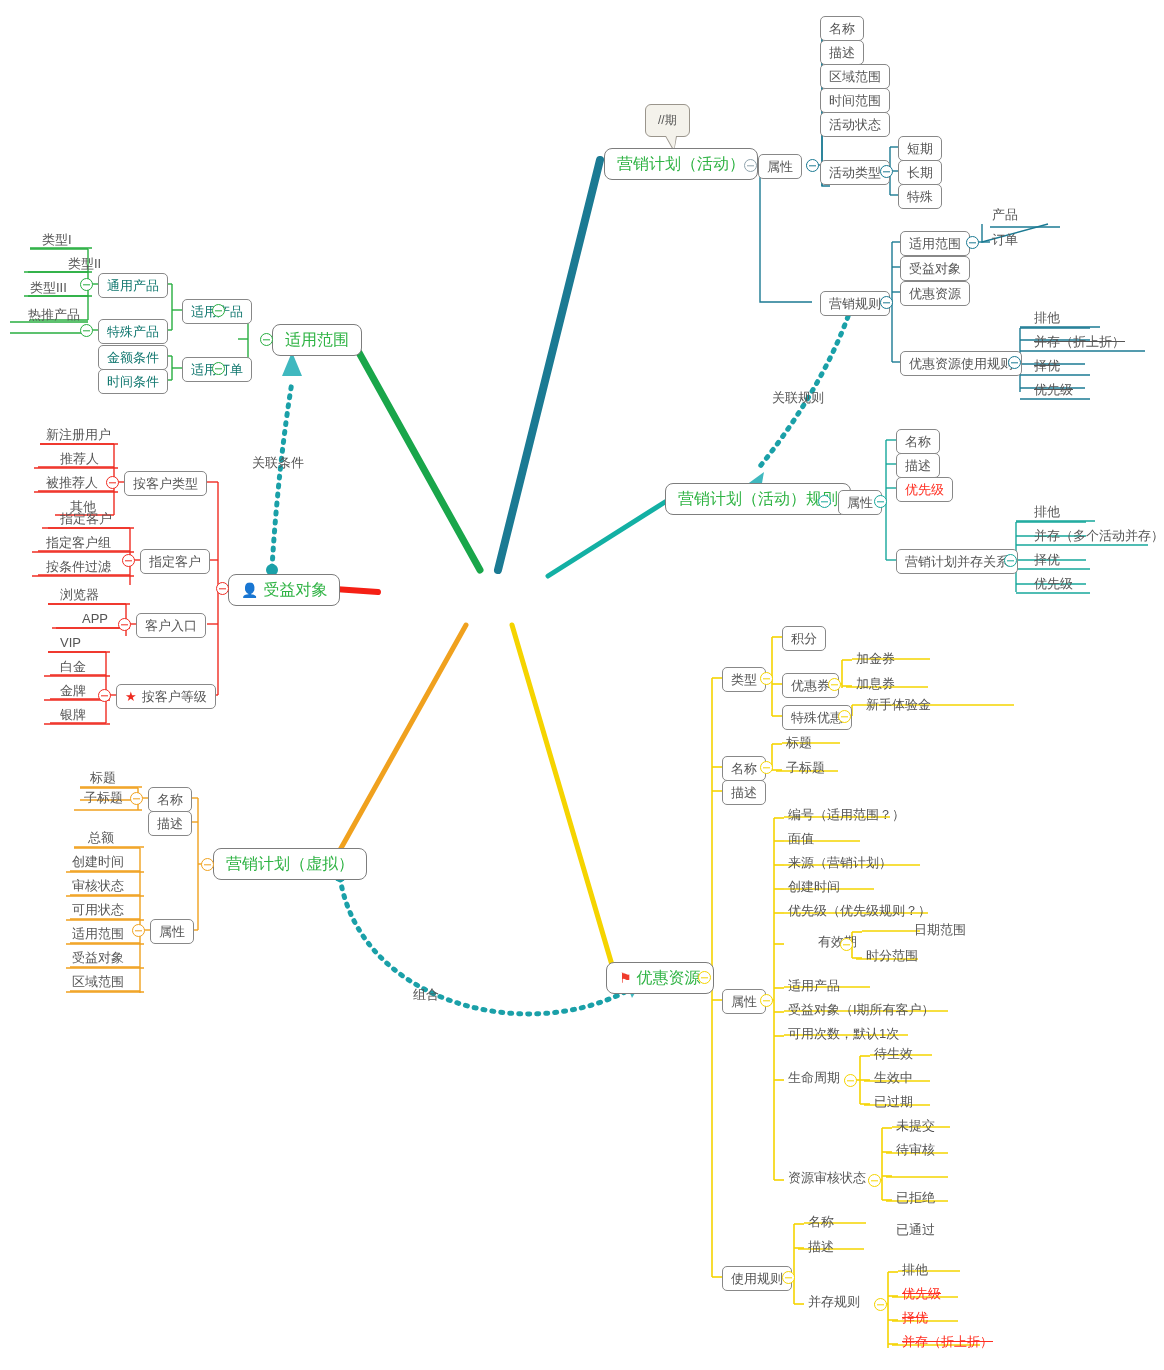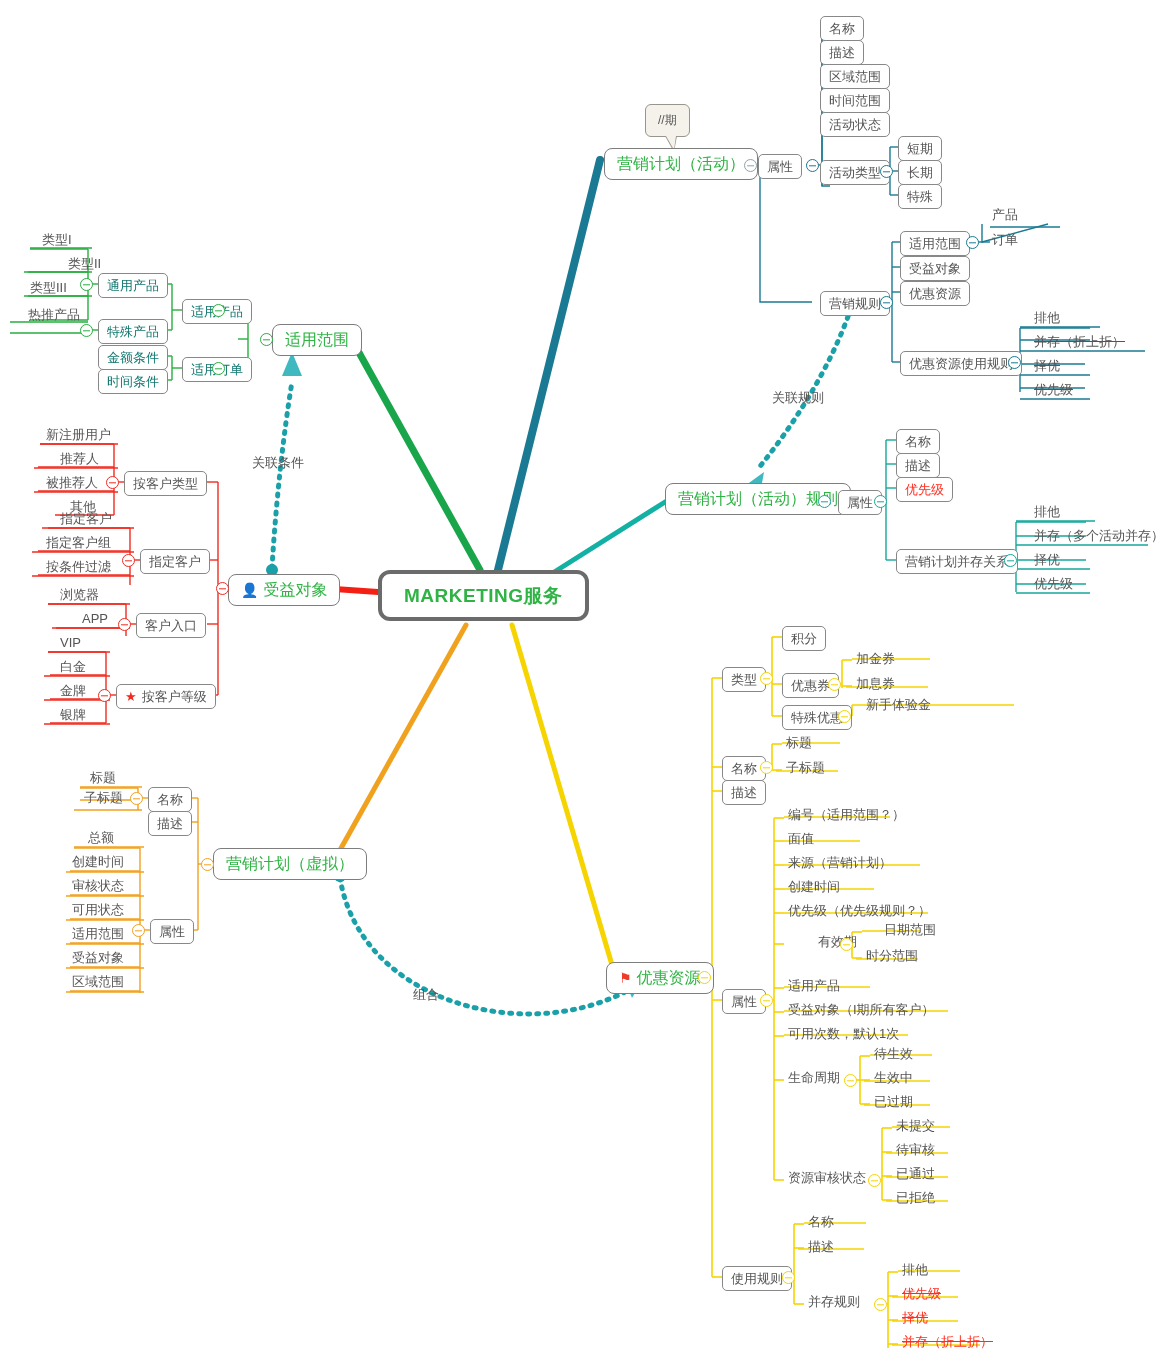--- a/index.html
+++ b/index.html
@@ -434,23 +434,20 @@
       <path d="M888,1296 L898,1296"></path>
       <path d="M888,1320 L898,1320"></path>
       <path d="M888,1344 L898,1344"></path>
       <path d="M898,1271 L960,1271"></path>
       <path d="M892,1297 L958,1297"></path>
       <path d="M892,1321 L958,1321"></path>
       <path d="M892,1345 L980,1345"></path>
     </g>
   </svg>
 
-  <div class="node root" style="left:378px;top:570px;">
-    <span>MARKETING服务</span>
-  </div>
 
   <div class="callout" style="left:645px;top:104px;">
     <span>//期</span>
   </div>
 
   <div class="node lvl1" style="left:604px;top:148px;">
     <span>营销计划（活动）</span>
   </div>
   <div class="toggle tg-gray" style="left:744px;top:159px;"></div>
 
@@ -779,21 +776,21 @@
   <div class="node plain" style="left:784px;top:878px;">
     <span>创建时间</span>
     </div>
   <div class="node plain" style="left:784px;top:902px;">
     <span>优先级（优先级规则？）</span>
     </div>
   <div class="node plain" style="left:782px;top:933px;margin-left:32px;">
     <span>有效期</span>
     </div>
   <div class="toggle tg-yellow" style="left:840px;top:938px;"></div>
-  <div class="node plain" style="left:880px;top:921px;justify-content:center;">
+  <div class="node plain" style="left:910px;top:921px;justify-content:center;">
     <span>日期范围</span>
     </div>
   <div class="node plain" style="left:862px;top:947px;">
     <span>时分范围</span>
     </div>
   <div class="node plain" style="left:784px;top:977px;">
     <span>适用产品</span>
     </div>
   <div class="node plain" style="left:784px;top:1001px;">
     <span>受益对象（I期所有客户）</span>
@@ -817,21 +814,21 @@
   <div class="node plain" style="left:784px;top:1169px;">
     <span>资源审核状态</span>
     </div>
   <div class="toggle tg-yellow" style="left:868px;top:1174px;"></div>
   <div class="node plain" style="left:892px;top:1117px;">
     <span>未提交</span>
     </div>
   <div class="node plain" style="left:892px;top:1141px;">
     <span>待审核</span>
     </div>
-  <div class="node plain" style="left:892px;top:1165px;align-items:flex-end;">
+  <div class="node plain" style="left:892px;top:1221px;align-items:flex-end;">
     <span>已通过</span>
     </div>
   <div class="node plain" style="left:892px;top:1189px;">
     <span>已拒绝</span>
     </div>
 
   <div class="node boxed c-yellow" style="left:722px;top:1266px;">
     <span>使用规则</span>
     </div>
   <div class="toggle tg-yellow" style="left:782px;top:1271px;"></div>

